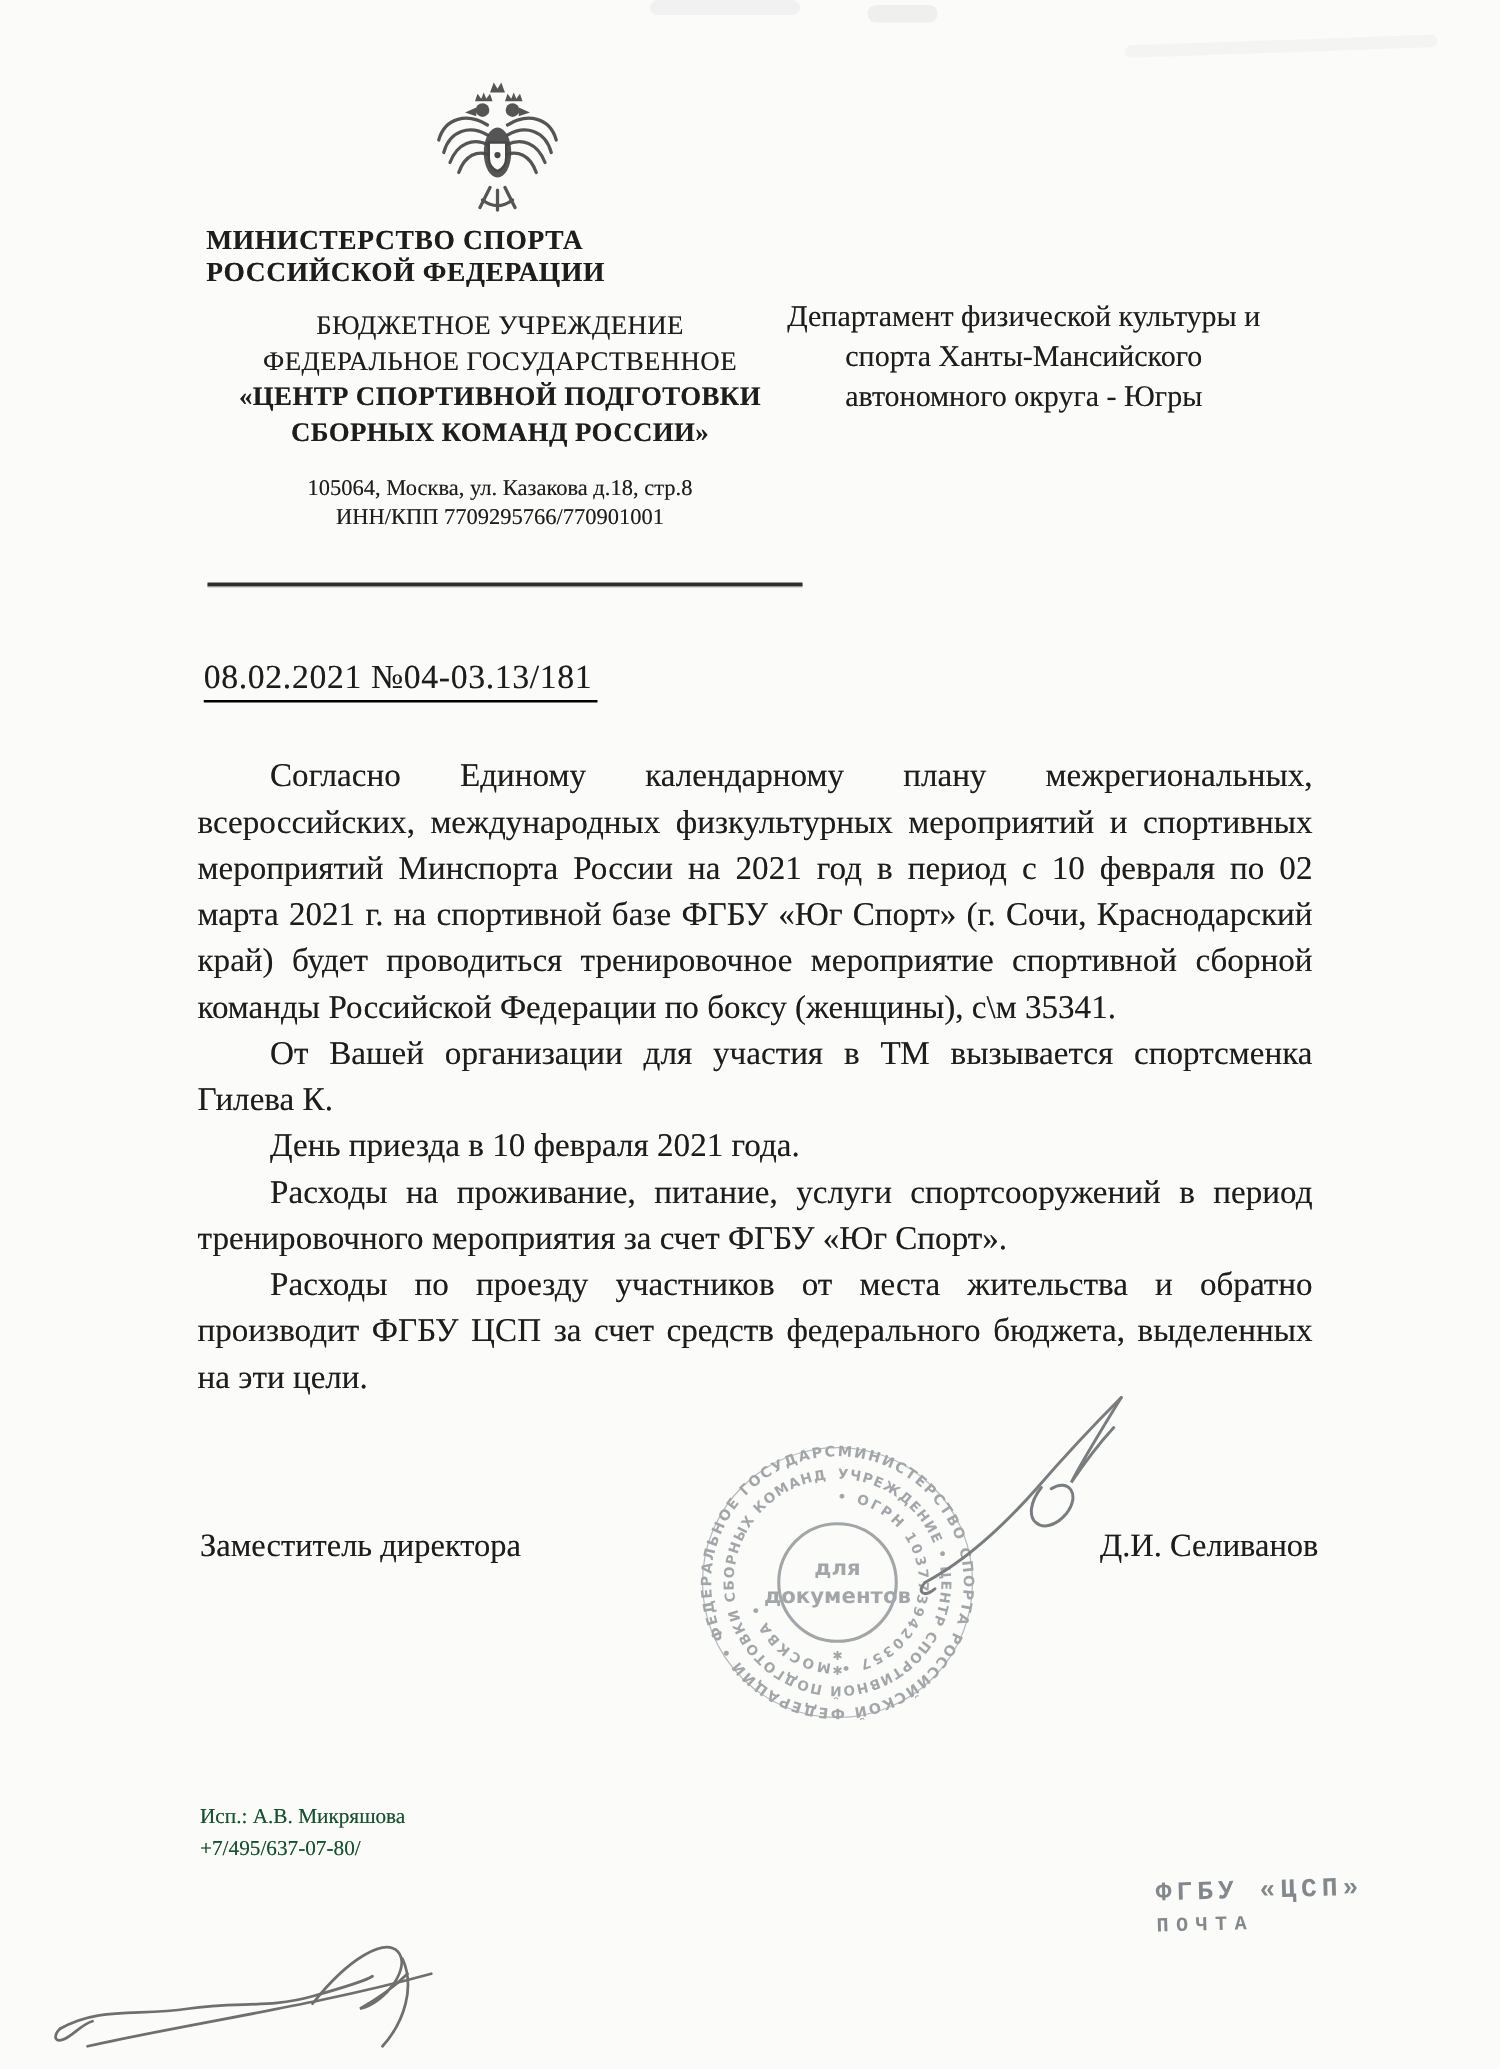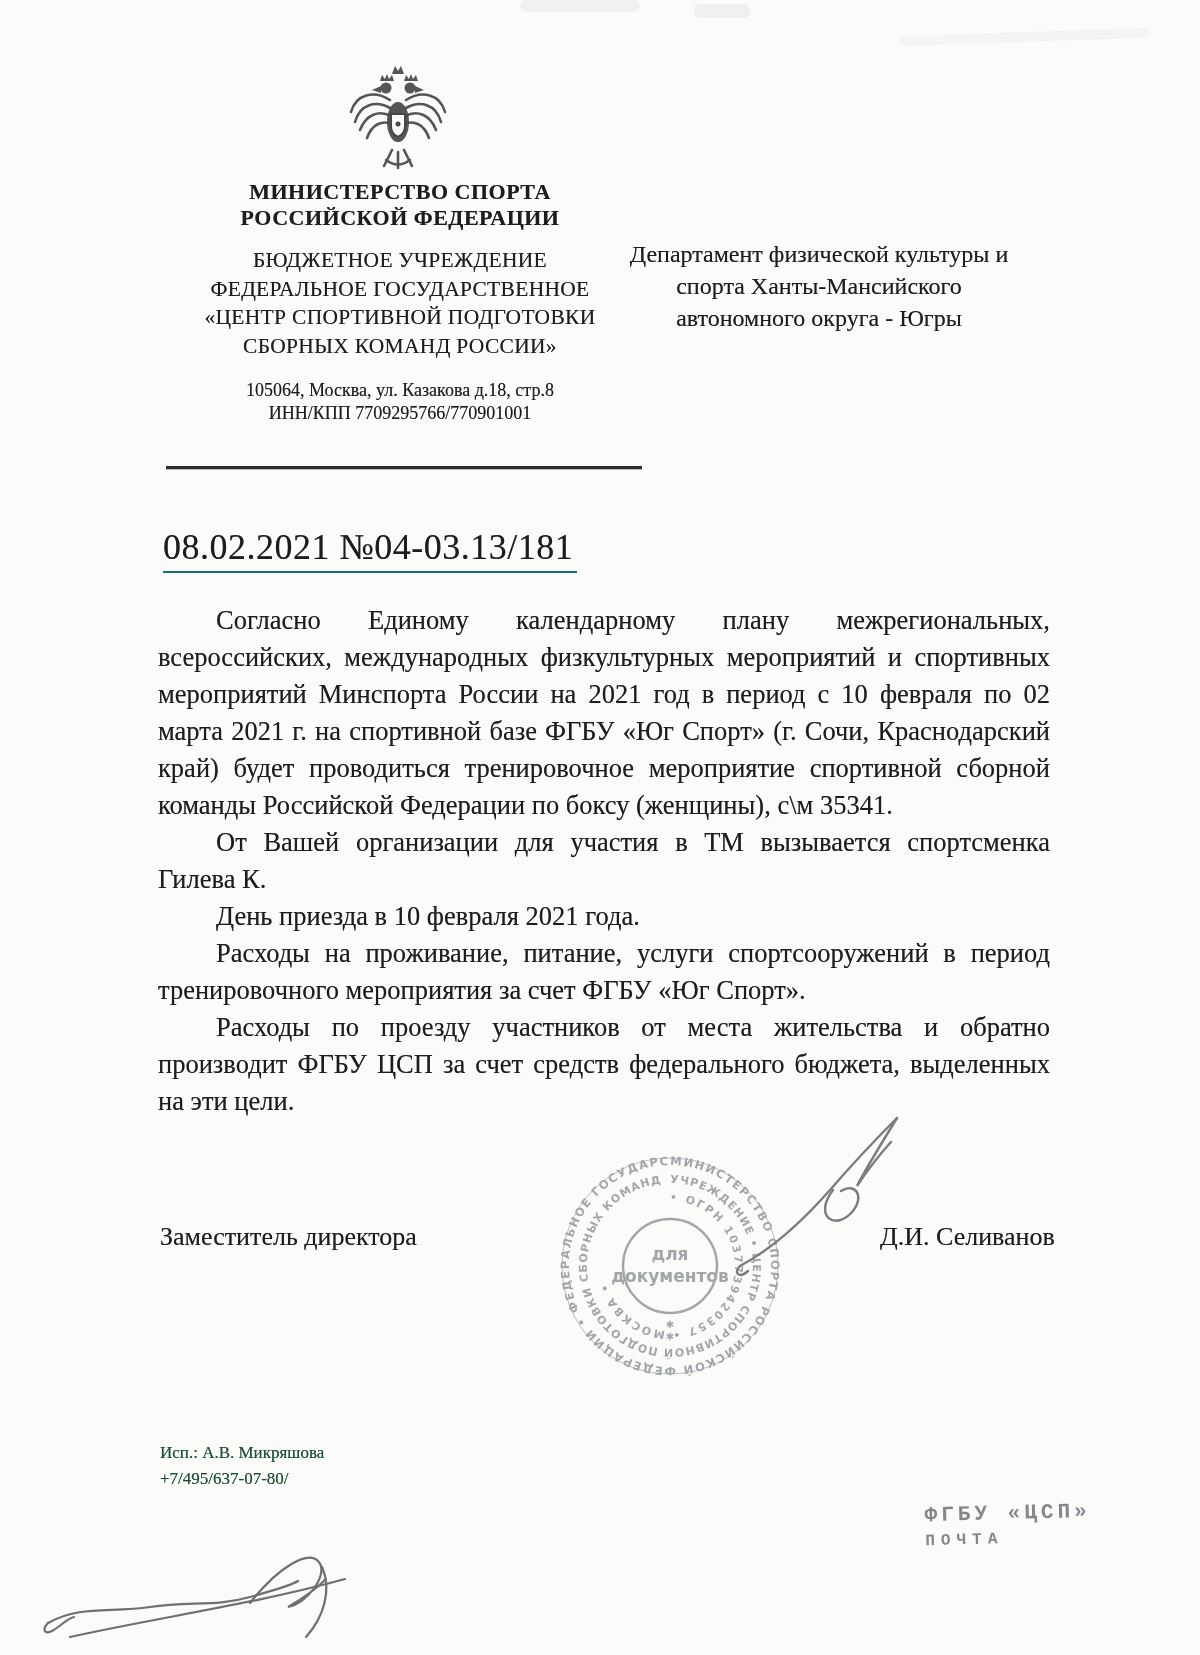--- a/index.html
+++ b/index.html
@@ -5,35 +5,35 @@
   html,body{margin:0;padding:0;}
   body{
     width:1200px;height:1655px;position:relative;overflow:hidden;
     background:#fbfbfa;color:#1d1d1d;
     font-family:"Liberation Serif", serif;
   }
   .abs{position:absolute;}
   .ink{text-shadow:0 0 .4px rgba(30,30,30,.55);}
   
   .coat{left:346px;top:62px;width:104px;height:114px;filter:blur(.3px);}
-  .ministry{left:165px;top:179px;width:470px;text-align:center;
+  .ministry{left:165px;top:179px;width:470px;
     font-size:22px;font-weight:bold;line-height:26px;letter-spacing:.5px;}
   .org{left:165px;top:246px;width:470px;text-align:center;
     font-size:21.5px;line-height:28.5px;letter-spacing:.3px;}
-  .org .b{font-weight:normal;}
+  .org .b{font-weight:bold;}
   .addr{left:165px;top:379px;width:470px;text-align:center;
     font-size:18px;line-height:23px;}
   .divider{left:166px;top:466px;width:476px;height:3px;background:#2e2e2e;
     box-shadow:0 1px 0 rgba(0,0,0,.25);}
   
   .recipient{left:594px;top:238px;width:450px;text-align:center;
     font-size:24px;line-height:32px;}
   
-  .reference{left:163px;top:526px;font-size:36px;letter-spacing:.5px;
-    border-bottom:2px solid #0f766e;padding:0 4px 3px 0;}
+  .reference{left:163px;top:526px;font-size:27px;letter-spacing:.5px;
+    border-bottom:2px solid #000000;padding:0 4px 3px 0;}
   
   .body-text{left:158px;top:602px;width:892px;font-size:26.5px;line-height:37px;
     text-align:justify;}
   .body-text p{margin:0;text-indent:58px;}
   
   .sign-pos{left:160px;top:1222px;font-size:26px;}
   .sign-name{left:880px;top:1222px;font-size:26px;}
   
   .stamp{left:552px;top:1148px;width:236px;height:236px;opacity:.8;filter:blur(.25px);}
   .pen-sign{left:715px;top:1098px;width:210px;height:190px;}

